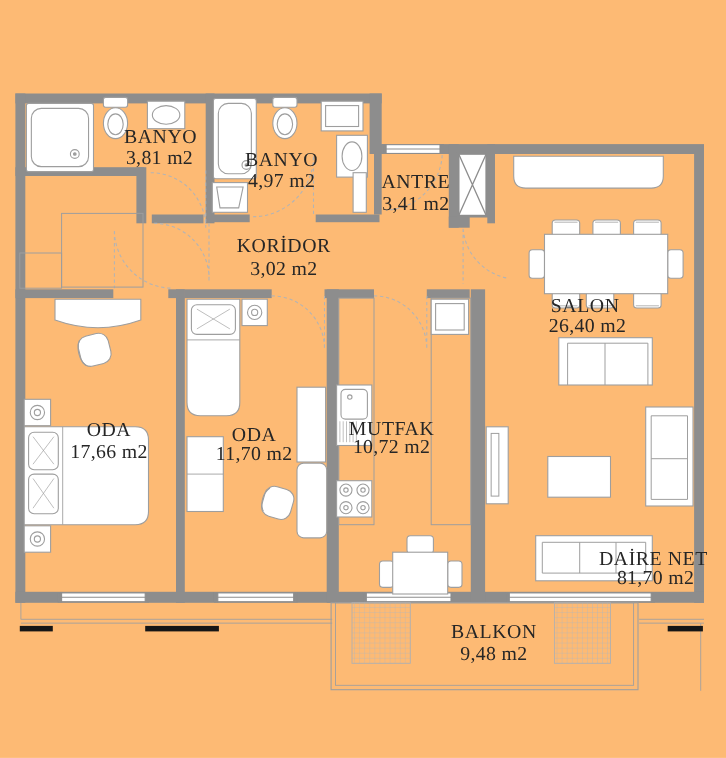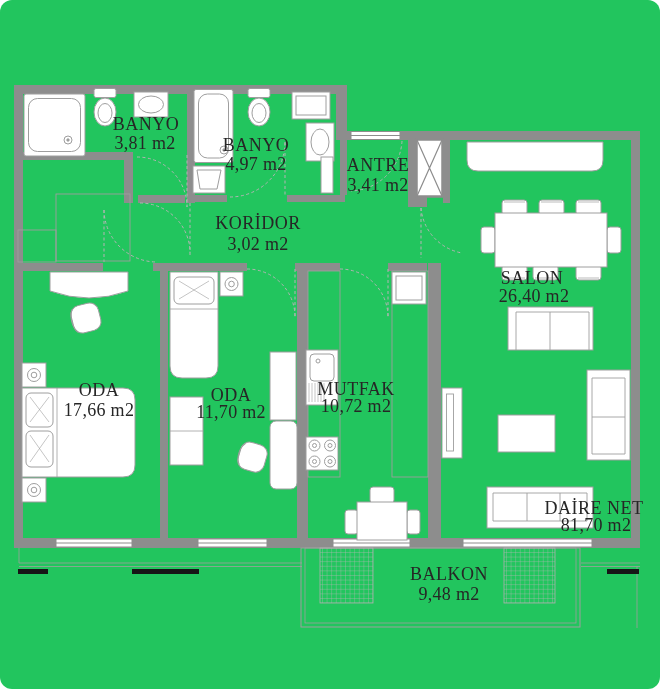--- a/index.html
+++ b/index.html
@@ -1,16 +1,16 @@
 <!DOCTYPE html>
 <html><head>
 <meta charset="utf-8">
 <style>
   html,body{margin:0;padding:0;background:#ffffff;}
-  .plan-wrap{position:relative;width:660px;height:689px;background:#22c55e;overflow:hidden;border-radius:12px;}
+  .plan-wrap{position:relative;width:660px;height:689px;background:#fdba74;overflow:hidden;}
   svg{display:block;}
   svg text{font-family:"Liberation Serif","DejaVu Serif",serif;fill:#262626;}
   .room-name{font-size:18px;letter-spacing:.5px;}
   .room-area{font-size:18px;letter-spacing:.3px;}
 </style>
 </head>
 <body>
 
 <div class="plan-wrap">
 <svg width="660" height="689" viewBox="0 0 660 689">

